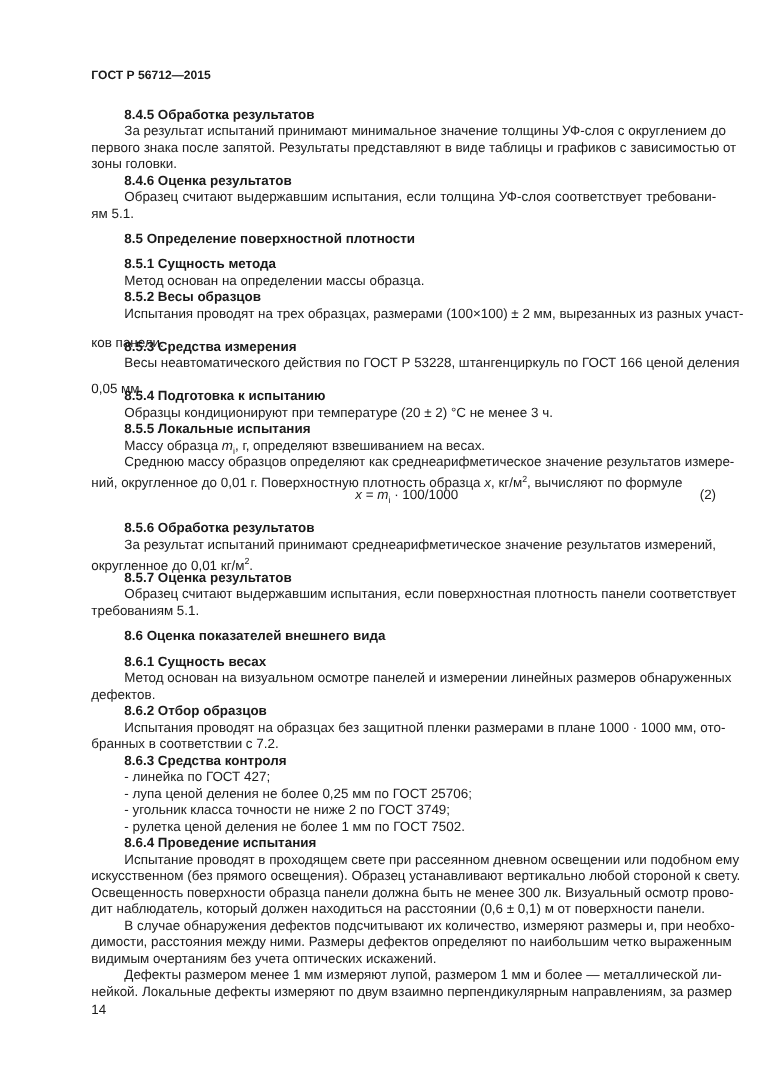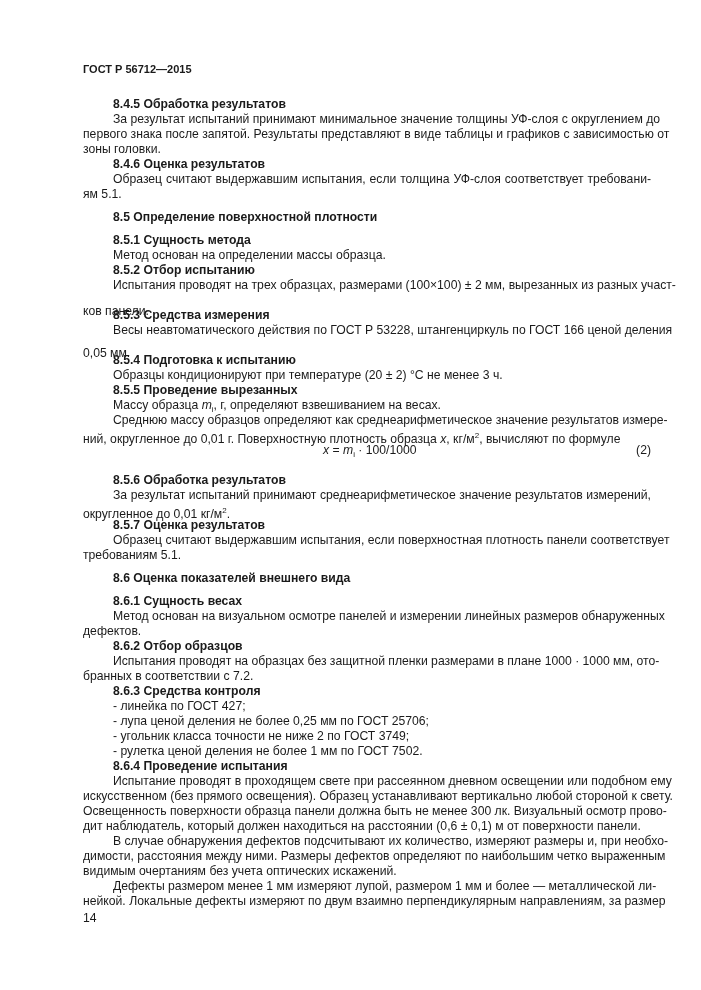--- a/index.html
+++ b/index.html
@@ -29,29 +29,29 @@
   <div class="ln just" style="top:127px">первого знака после запятой. Результаты представляют в виде таблицы и графиков с зависимостью от</div>
   <div class="ln" style="top:142px">зоны головки.</div>
   <div class="ln ind b" style="top:157px">8.4.6 Оценка результатов</div>
   <div class="ln ind just" style="top:172px">Образец считают выдержавшим испытания, если толщина УФ-слоя соответствует требовани-</div>
   <div class="ln" style="top:187px">ям 5.1.</div>
 
   <div class="ln ind b" style="top:210px">8.5 Определение поверхностной плотности</div>
 
   <div class="ln ind b" style="top:233px">8.5.1 Сущность метода</div>
   <div class="ln ind" style="top:248px">Метод основан на определении массы образца.</div>
-  <div class="ln ind b" style="top:263px">8.5.2 Отбор испытанию</div>
+  <div class="ln ind b" style="top:263px">8.5.2 Весы образцов</div>
   <div class="ln ind just" style="top:278px">Испытания проводят на трех образцах, размерами (100×100) ± 2 мм, вырезанных из разных участ-</div>
   <div class="ln" style="top:304px">ков панели.</div>
   <div class="ln ind b" style="top:308px">8.5.3 Средства измерения</div>
   <div class="ln ind just" style="top:323px">Весы неавтоматического действия по ГОСТ Р 53228, штангенциркуль по ГОСТ 166 ценой деления</div>
   <div class="ln" style="top:346px">0,05 мм.</div>
   <div class="ln ind b" style="top:353px">8.5.4 Подготовка к испытанию</div>
   <div class="ln ind" style="top:368px">Образцы кондиционируют при температуре (20 ± 2) °С не менее 3 ч.</div>
-  <div class="ln ind b" style="top:383px">8.5.5 Проведение вырезанных</div>
+  <div class="ln ind b" style="top:383px">8.5.5 Локальные испытания</div>
   <div class="ln ind" style="top:398px">
     <span>Массу образца </span><span class="it">m</span><sub>i</sub><span>, г, определяют взвешиванием на весах.</span>
   </div>
   <div class="ln ind just" style="top:413px">Среднюю массу образцов определяют как среднеарифметическое значение результатов измере-</div>
   <div class="ln" style="top:428px">
     <span>ний, округленное до 0,01 г. Поверхностную плотность образца </span><span class="it">x</span><span>, кг/м</span><sup>2</sup><span>, вычисляют по формуле</span>
   </div>
 
   <div class="ln" style="top:443px">
     <span class="eqn"><span class="it">x</span><span> = </span><span class="it">m</span><sub>i</sub><span> · 100/1000</span></span>

